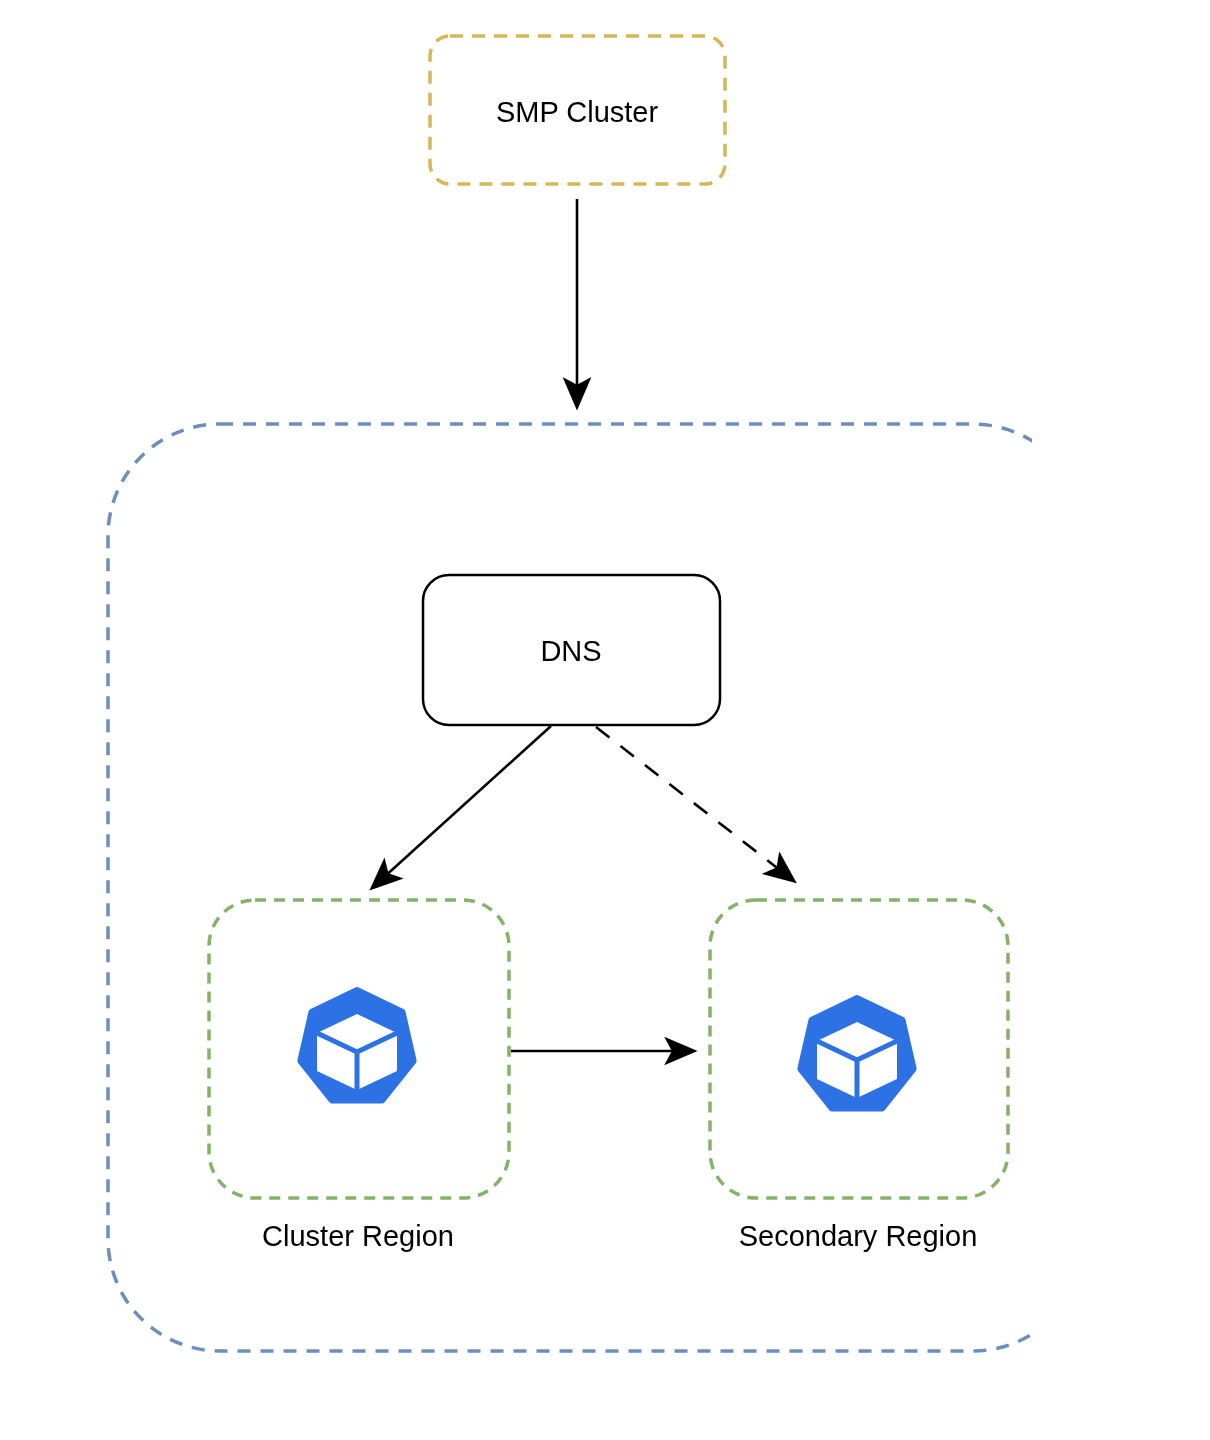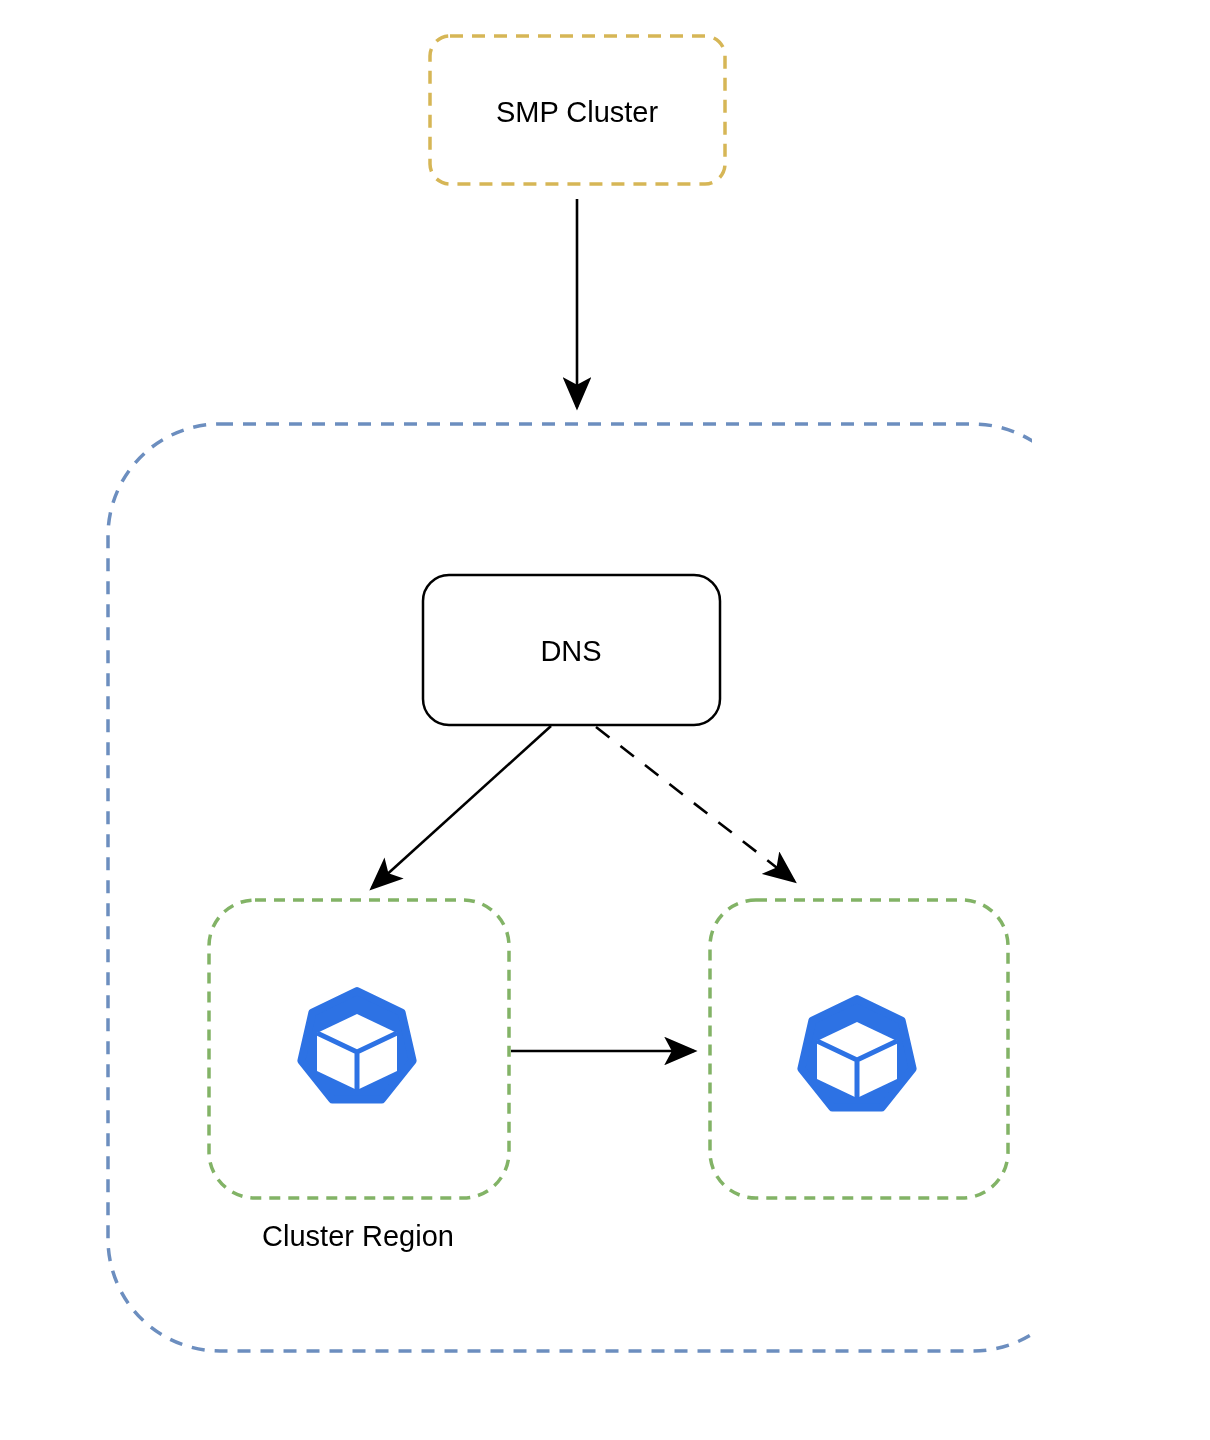--- a/index.html
+++ b/index.html
@@ -73,14 +73,15 @@
       <path d="M20,45 L60,64 L100,45 M60,64 L60,102" fill="none" stroke="#2D72E4" stroke-width="5"></path>
     </g>
   </svg>
 
   <div class="node-label" style="left:577px; top:112px;">SMP Cluster</div>
 
   <div class="node-label" style="left:571px; top:651px;">DNS</div>
 
   <div class="node-label" style="left:358px; top:1236px;">Cluster Region</div>
 
+  <div class="node-label" style="left:858px; top:1236px;">Secondary Region</div>
 
 </div>
 
 </body></html>

